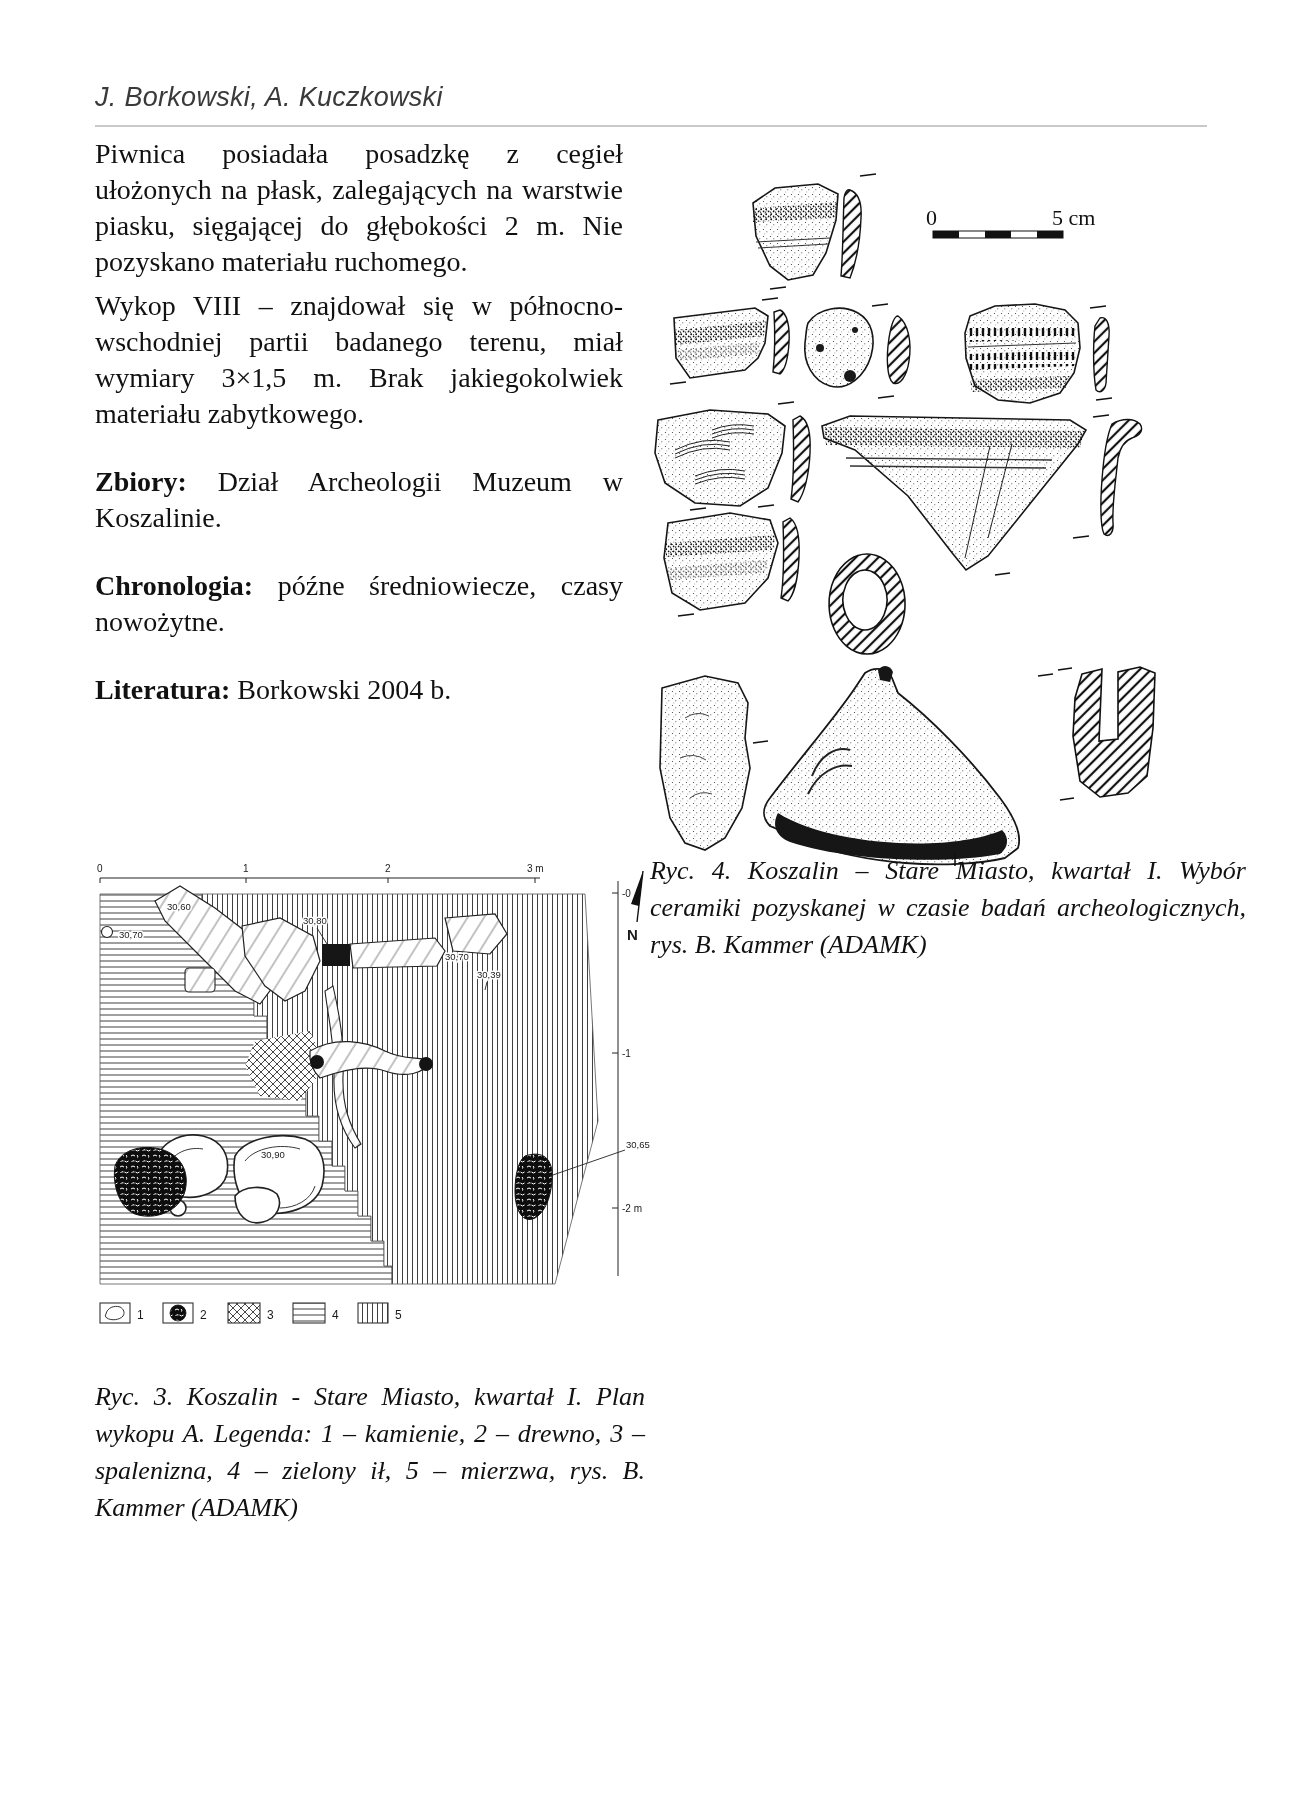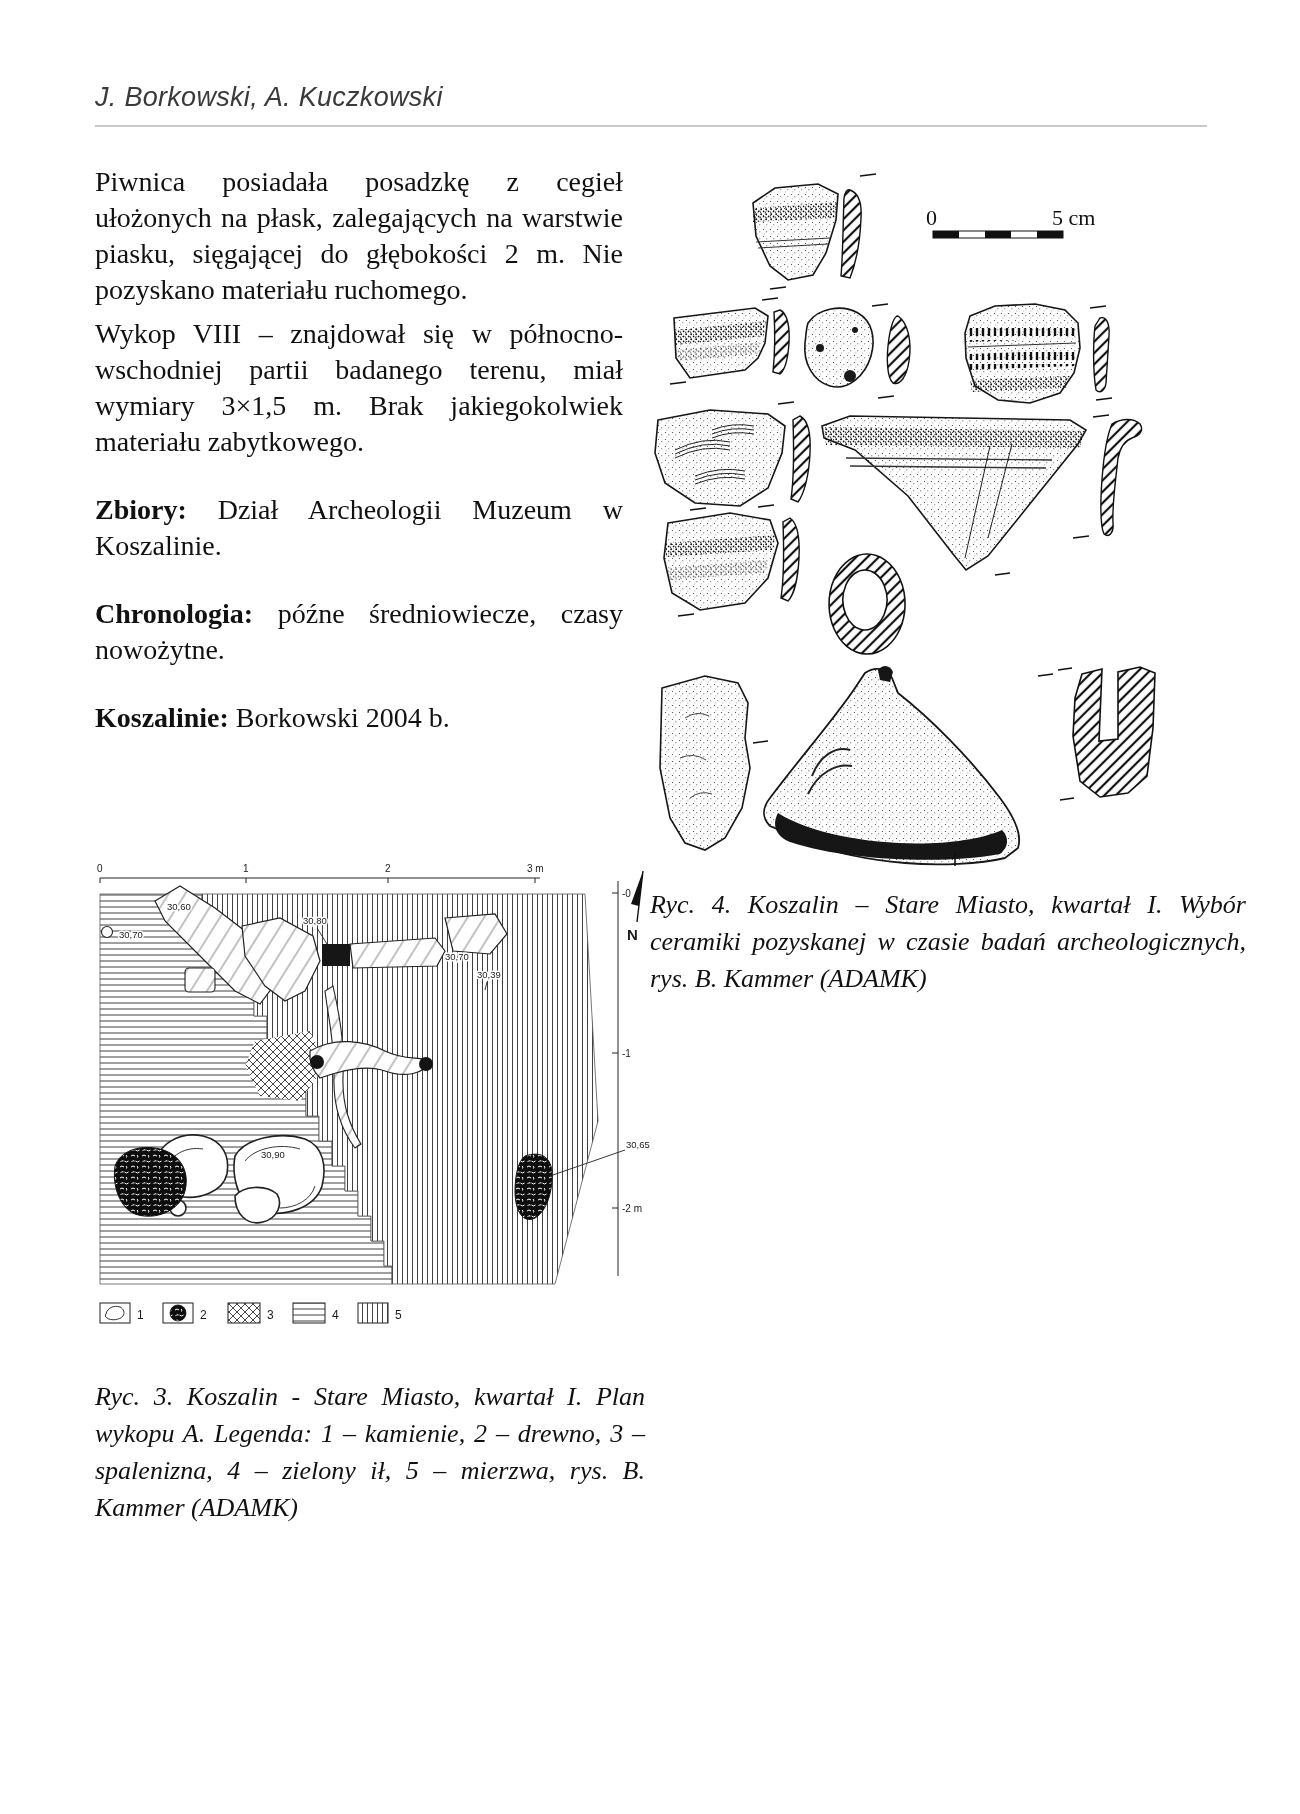--- a/index.html
+++ b/index.html
@@ -1,28 +1,28 @@
 <!DOCTYPE html>
 <html><head>
 <meta charset="utf-8">
 <style>
   html,body { margin:0; padding:0; background:#ffffff; }
   .page { position:relative; width:1300px; height:1671px; background:#fff;
           font-family:"Liberation Serif", serif; color:#111; overflow:hidden; }
   .authors { position:absolute; left:95px; top:82px; font-family:"Liberation Sans", sans-serif;
              font-style:italic; font-size:27px; color:#3a3a3a; letter-spacing:0.3px; }
   .rule { position:absolute; left:95px; top:125px; width:1112px; height:2px; background:#c9c9c9; }
-  .bodytext { position:absolute; left:95px; top:164px; width:528px;
+  .bodytext { position:absolute; left:95px; top:136px; width:528px;
               font-size:28px; line-height:36px; text-align:justify; }
   .bodytext p { margin:0; }
   .bodytext p.para2 { margin-top:8px; }
   .bodytext p.section { margin-top:32px; }
   .lead { font-weight:bold; }
   .fig4 { position:absolute; left:650px; top:158px; }
-  .cap4 { position:absolute; left:650px; top:886px; width:596px; font-size:26px; line-height:37px;
+  .cap4 { position:absolute; left:650px; top:852px; width:596px; font-size:26px; line-height:37px;
           font-style:italic; text-align:justify; }
   .fig3 { position:absolute; left:85px; top:856px; }
   .cap3 { position:absolute; left:95px; top:1378px; width:550px; font-size:26px; line-height:37px;
           font-style:italic; text-align:justify; }
   .pagenum { position:absolute; left:0; top:1700px; width:100%; text-align:center;
              font-family:"Liberation Sans", sans-serif; font-size:25px; color:#3b82f6; }
   svg text.lbl  { font:9.5px "Liberation Sans", sans-serif; fill:#1a1a1a; paint-order:stroke; stroke:#fff; stroke-width:3px; }
   svg text.tick { font:10px "Liberation Sans", sans-serif; fill:#1a1a1a; }
   svg text.leg  { font:12px "Liberation Sans", sans-serif; fill:#1a1a1a; }
   svg text.north{ font:700 15px "Liberation Sans", sans-serif; fill:#1a1a1a; }
@@ -77,21 +77,21 @@
 <div class="page">
 
   <div class="authors">J. Borkowski, A. Kuczkowski</div>
   <div class="rule"></div>
 
   <div class="bodytext">
     <p>Piwnica posiadała posadzkę z cegieł ułożonych na płask, zalegających na warstwie piasku, sięgającej do głębokości 2 m. Nie pozyskano materiału ruchomego.</p>
     <p class="para2">Wykop VIII – znajdował się w północno-wschodniej partii badanego terenu, miał wymiary 3×1,5 m. Brak jakiegokolwiek materiału zabytkowego.</p>
     <p class="section"><span class="lead">Zbiory:</span><span> Dział Archeologii Muzeum w Koszalinie.</span></p>
     <p class="section"><span class="lead">Chronologia:</span><span> późne średniowiecze, czasy nowożytne.</span></p>
-    <p class="section"><span class="lead">Koszalinie:</span><span> Borkowski 2004 b.</span></p>
+    <p class="section"><span class="lead">Literatura:</span><span> Borkowski 2004 b.</span></p>
   </div>
 
   <svg class="fig4" width="610" height="710" viewBox="0 0 610 710">
 
     <g>
       <text class="scl" x="276" y="67">0</text>
       <text class="scl" x="402" y="67">5 cm</text>
       <rect x="283" y="73" width="130" height="7" fill="#fff" stroke="#111" stroke-width="1"></rect>
       <rect x="283" y="73" width="26" height="7" fill="#111"></rect>
       <rect x="335" y="73" width="26" height="7" fill="#111"></rect>

